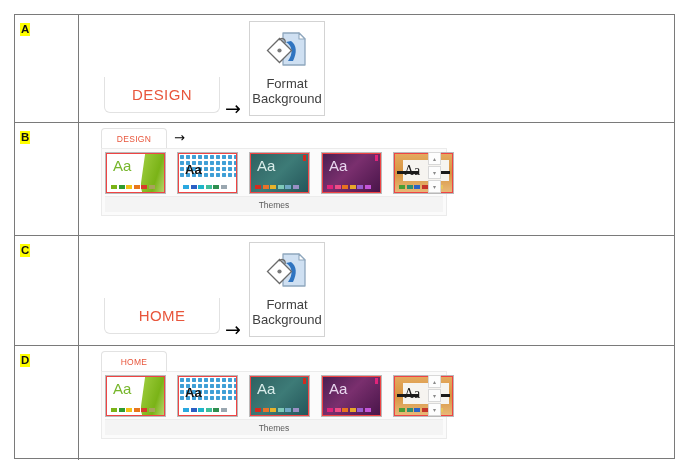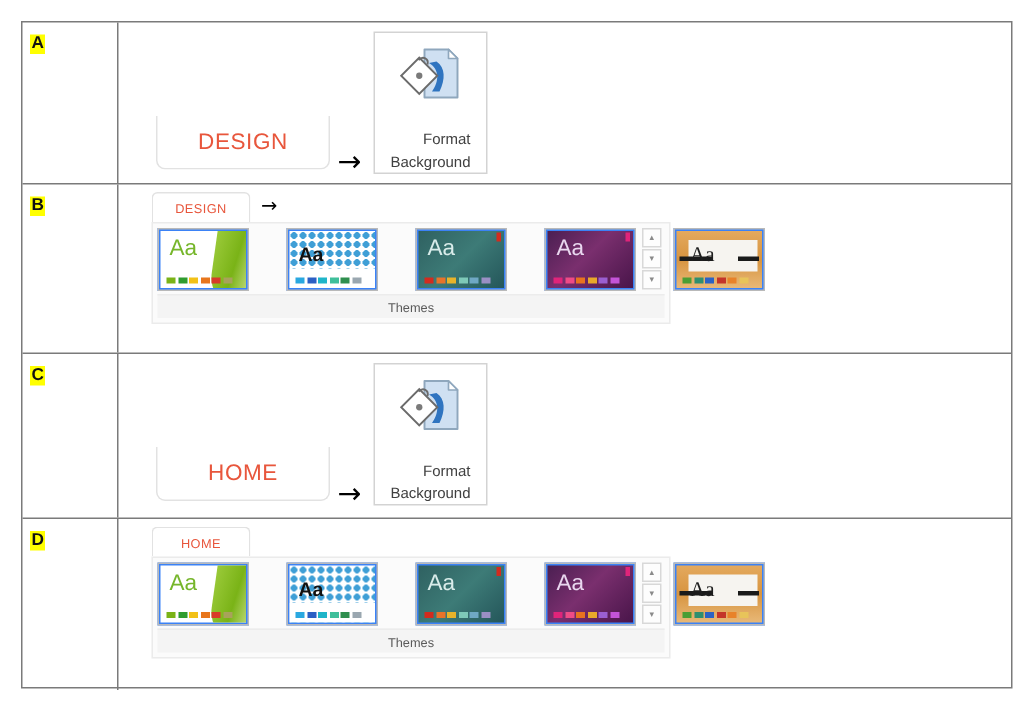--- a/index.html
+++ b/index.html
@@ -110,23 +110,23 @@
     border: 1.2px solid #d3d3d3;
     background: #ffffff;
     display: flex;
     flex-direction: column;
     align-items: center;
     justify-content: flex-start;
     padding-top: 8px;
   }
   .fb-icon { width: 42px; height: 40px; }
   .fb-caption {
-    margin-top: 16px;
-    text-align: right;
-    font-size: 10px;
+    margin-top: 6px;
+    text-align: center;
+    font-size: 13px;
     color: #404040;
     line-height: 15px;
     font-family: "Liberation Sans", sans-serif;
   }
 
   
   .ribbon-panel { position: relative; width: 100%; height: 100%; }
 
   .ribbon-tab {
     position: absolute;
@@ -176,22 +176,22 @@
     top: 3px;
     height: 46px;
     display: flex;
     align-items: flex-start;
   }
   .thumb {
     width: 61px;
     height: 42px;
     box-sizing: border-box;
     border: 1.4px solid #b9b9b9;
-    background: #3b82f6;
-    margin-right: 25px;
+    background: #ef4444;
+    margin-right: 11px;
     position: relative;
     overflow: hidden;
     padding: 1px;
   }
   .thumb-inner {
     position: relative;
     width: 100%;
     height: 100%;
     overflow: hidden;
   }

